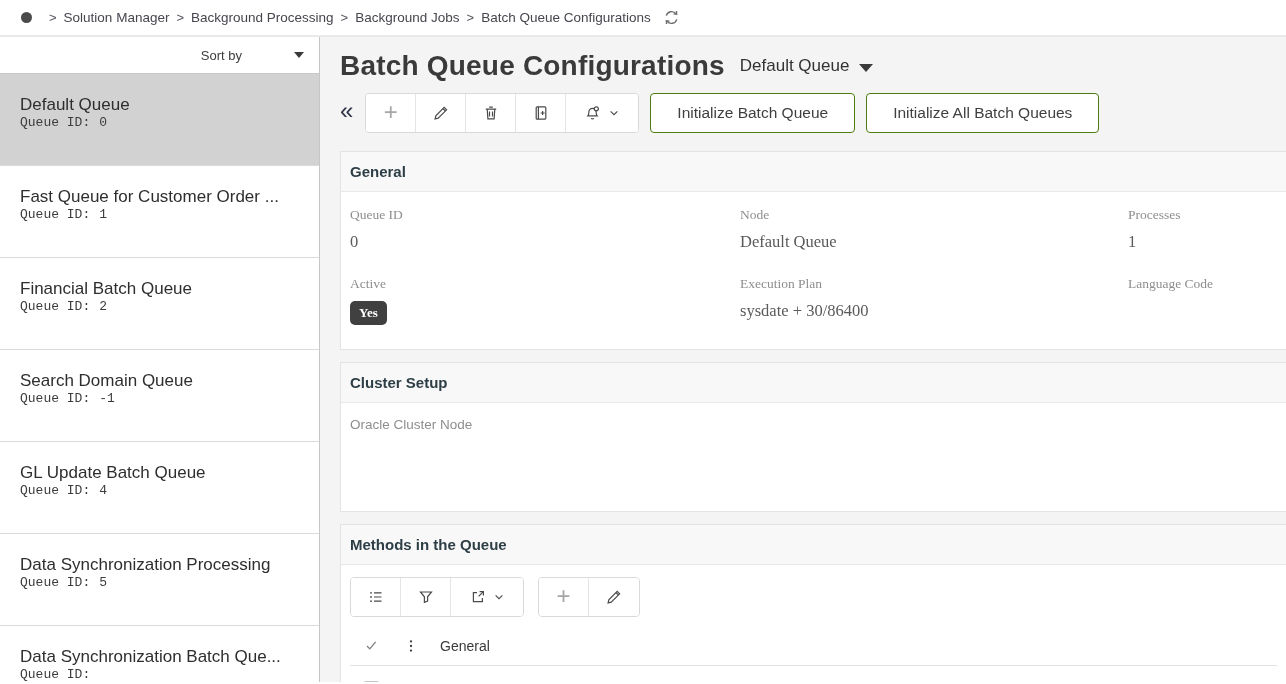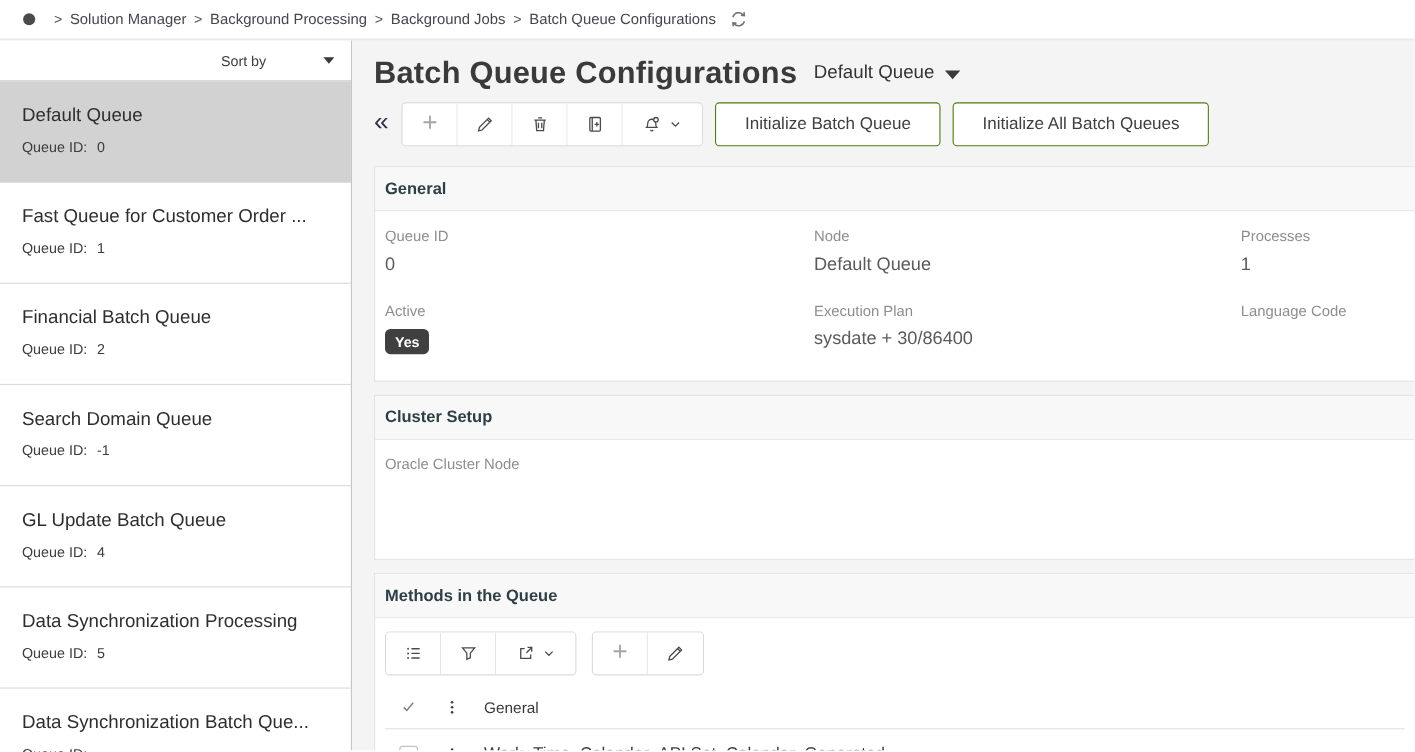--- a/index.html
+++ b/index.html
@@ -19,21 +19,21 @@
   
   .sidebar { width:320px; flex:none; background:#fff; border-right:1px solid #c6c6c6; }
   .sortbar { height:37px; border-bottom:1px solid #c9c9c9; display:flex; align-items:center;
              justify-content:flex-end; padding-right:15px; background:#fff;gap:24px; }
   .sortbar-label { font-size:13px; color:#3d3d3d; }
   .caret-down { width:0; height:0; border-left:5px solid transparent; border-right:5px solid transparent;
                 border-top:6px solid #3a3a3a; margin-left:28px; }
   .q-item { height:92px; padding:21px 16px 0 20px; border-bottom:1px solid #dadada; cursor:pointer; }
   .q-item.selected { background:#d2d2d2; }
   .q-name { font-size:17px; color:#2e2e2e; white-space:nowrap; overflow:hidden; }
-  .q-meta { margin-top:11px; font-size:13px; color:#3c3c3c; }
+  .q-meta { font-size:13px; color:#3c3c3c;font-family:Liberation Mono, monospace; }
   .q-meta .q-id { margin-left:9px; }
 
   
   .main { flex:1; background:#f4f4f5; padding:13px 0 0 20px; overflow:hidden; }
   .page-head { display:flex; align-items:center; }
   .page-title { font-size:28px; font-weight:bold; color:#3a3a3a; letter-spacing:.2px; }
   .selector { display:flex; align-items:center; margin-left:15px; cursor:pointer; }
   .selector-value { font-size:17px; color:#333; }
   .caret-down-lg { width:0; height:0; border-left:7px solid transparent; border-right:7px solid transparent;
                    border-top:8px solid #3a3a3a; margin-left:10px; margin-top:3px; }
@@ -47,21 +47,21 @@
   .ibtn.wide { width:72px; gap:7px; }
   .plus-glyph { font-size:24px; font-weight:300; color:#a6a6a6; line-height:1; margin-top:-3px; }
   .txt-btn { height:40px; background:#fff; border:1px solid #4d7c0f; border-radius:4px;
              padding:0 26px; margin-left:11px; font-size:15.5px; color:#3f3f3f; cursor:pointer;
              font-family:"Liberation Sans", sans-serif; }
 
   .card { background:#fff; border:1px solid #e3e3e3; border-right:none; margin-top:18px; }
   .card + .card { margin-top:12px; }
   .card-head { background:#f8f8f8; border-bottom:1px solid #e8e8e8; padding:11px 9px;
                font-size:15px; font-weight:bold; color:#2d3e46; }
-  .card-body { padding:15px 9px 24px; }
+  .card-body { padding:15px 9px 24px;font-family:Liberation Serif, serif; }
 
   .fgrid { display:grid; grid-template-columns:390px 388px 1fr; row-gap:22px; }
   .f-label { font-size:13.5px; color:#8e8e8e; }
   .f-value { font-size:16.5px; color:#5a5a5a; margin-top:9px; min-height:22px; }
   .badge { display:inline-block; background:#404040; color:#fff; font-size:13px; font-weight:bold;
            padding:4px 9px; border-radius:5px; }
 
   .cluster-body { padding:14px 9px 48px; }
 
   .methods-body { padding:12px 9px 0; }

